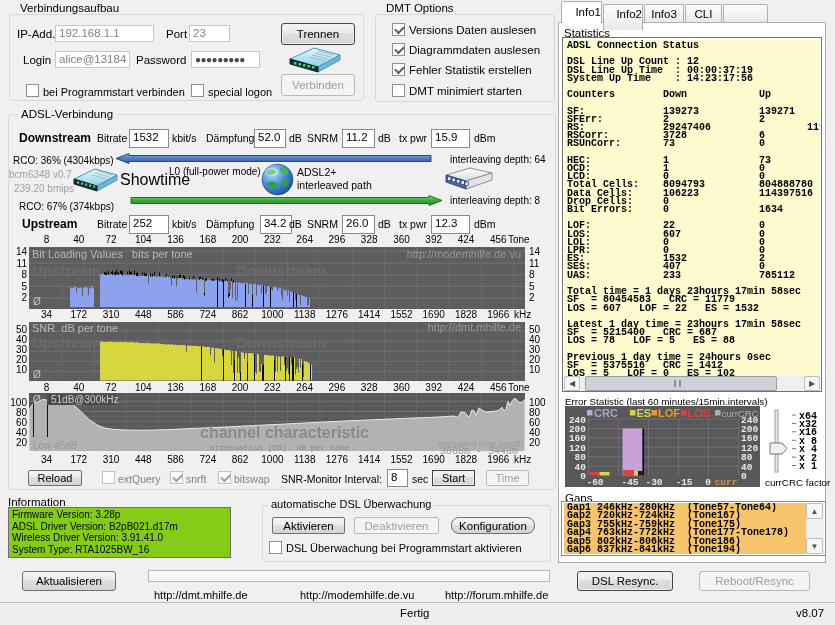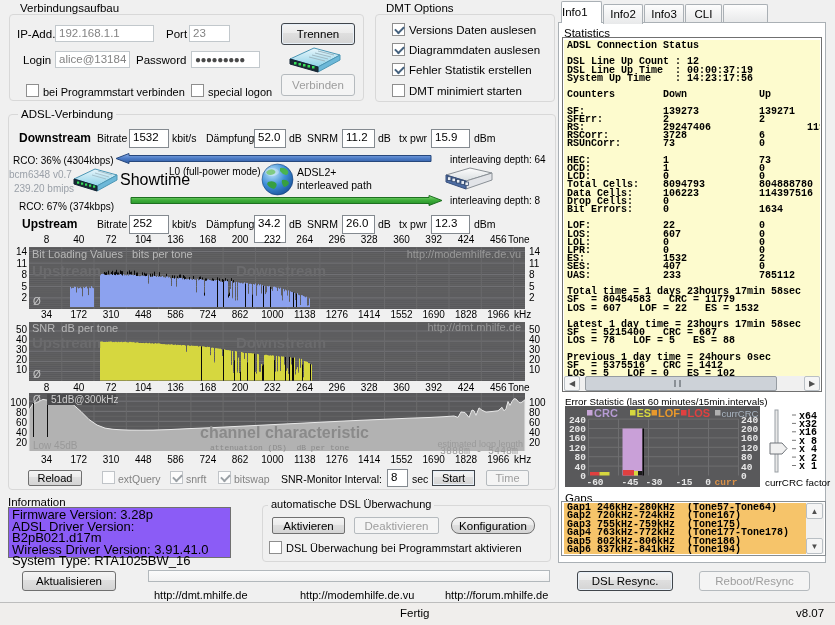--- a/index.html
+++ b/index.html
@@ -167,21 +167,21 @@
  <polygon points="312,5.5 299,0.5 299,2.5 1,2.5 1,8.5 299,8.5 299,10.5" fill="url(#gar)" stroke="#1d7020" stroke-width="1"></polygon>
 </svg>
 <div class="lbl" style="left:19px;top:201px;font-size:10px">RCO: 67% (374kbps)</div>
 <div class="lbl" style="left:450px;top:195px;font-size:10px">interleaving depth: 8</div>
 
 <div class="lbl" style="left:22px;top:217px;font-weight:bold;font-size:12px">Upstream</div>
 <div class="rl" style="left:97px;top:218px">Bitrate</div>
 <div class="inp" style="left:129px;top:215px;width:40px;height:19px">252</div>
 <div class="rl" style="left:172px;top:218px">kbit/s</div>
 <div class="rl" style="left:206px;top:218px">Dämpfung</div>
-<div class="inp" style="left:254px;top:215px;width:32px;height:28px">34.2</div>
+<div class="inp" style="left:260px;top:215px;width:32px;height:19px">34.2</div>
 <div class="rl" style="left:289px;top:218px">dB</div>
 <div class="rl" style="left:307px;top:218px">SNRM</div>
 <div class="inp" style="left:342px;top:215px;width:33px;height:19px">26.0</div>
 <div class="rl" style="left:378px;top:218px">dB</div>
 <div class="rl" style="left:399px;top:218px">tx pwr</div>
 <div class="inp" style="left:431px;top:215px;width:39px;height:19px">12.3</div>
 <div class="rl" style="left:474px;top:218px">dBm</div>
 <svg class="ab" style="left:0;top:234px" width="556" height="232" viewBox="0 0 556 232" font-family="Liberation Sans,sans-serif" font-size="10px">
     <g fill="#000">
       <text x="46.5" y="9" text-anchor="middle">8</text>
@@ -451,40 +451,40 @@
 <div class="lbl" style="left:186px;top:473px;color:#838383;font-size:10.5px">snrft</div>
 <div class="cb cbd chkg" style="left:218px;top:471px"></div>
 <div class="lbl" style="left:234px;top:473px;color:#838383;font-size:10.5px">bitswap</div>
 <div class="lbl" style="left:281px;top:473px;font-size:10.5px">SNR-Monitor Interval:</div>
 <div class="inp" style="left:387px;top:469px;width:21px;height:18px">8</div>
 <div class="lbl" style="left:412px;top:473px;font-size:10.5px">sec</div>
 <div class="btn btnf" style="left:432px;top:470px;width:43px;height:16px;border-radius:0;font-size:11px">Start</div>
 <div class="btn btnd" style="left:486px;top:470px;width:43px;height:16px;border-radius:2px;font-size:11px">Time</div>
 
 <div class="lbl" style="left:8px;top:496px">Information</div>
-<div class="ab" style="left:8px;top:507px;width:223px;height:51px;background:#8b5cf6;border:1px solid #707070;font-size:13px;color:#000;padding:1px 3px;line-height:11.5px">Firmware Version: 3.28p<br>ADSL Driver Version: B2pB021.d17m<br>Wireless Driver Version: 3.91.41.0<br>System Type: RTA1025BW_16</div>
+<div class="ab" style="left:8px;top:507px;width:223px;height:51px;background:#84cc16;border:1px solid #707070;font-size:10px;color:#000;padding:1px 3px;line-height:11.5px">Firmware Version: 3.28p<br>ADSL Driver Version: B2pB021.d17m<br>Wireless Driver Version: 3.91.41.0<br>System Type: RTA1025BW_16</div>
 <div class="gb" style="left:262px;top:505px;width:289px;height:57px"></div>
 <div class="lbl" style="left:268px;top:498px;background:#f0f0f0;padding:0 3px;font-size:11px">automatische DSL Überwachung</div>
 <div class="btn" style="left:272px;top:517px;width:73px;height:17px;border-radius:2px">Aktivieren</div>
 <div class="btn btnd" style="left:354px;top:517px;width:85px;height:17px;border-radius:2px">Deaktivieren</div>
 <div class="btn" style="left:451px;top:517px;width:84px;height:17px;border-radius:8px">Konfiguration</div>
 <div class="cb" style="left:269px;top:541px"></div>
 <div class="lbl" style="left:286px;top:542px;font-size:11px">DSL Überwachung bei Programmstart aktivieren</div>
 <div class="btn" style="left:22px;top:571px;width:94px;height:20px">Aktualisieren</div>
 <div class="ab" style="left:148px;top:570px;width:402px;height:12px;background:linear-gradient(#fbfbfb,#f1f1f1);border:1px solid #b2b8bc"></div>
 <div class="lbl" style="left:154px;top:589px;font-size:11px">http://dmt.mhilfe.de</div>
 <div class="lbl" style="left:300px;top:589px;font-size:11px">http://modemhilfe.de.vu</div>
 <div class="lbl" style="left:445px;top:589px;font-size:11px">http://forum.mhilfe.de</div>
 <div class="ab" style="left:0;top:602px;width:835px;height:23px;background:#f0eeec;border-top:1px solid #bdbdbd"></div>
 <div class="lbl" style="left:400px;top:607px">Fertig</div>
 <div class="lbl" style="left:796px;top:607px">v8.07</div>
 
 <div class="ab" style="left:558px;top:22px;width:268px;height:541px;background:#fff;border:1px solid #aab0b5"></div>
-<div class="ab" style="left:561px;top:1px;width:41px;height:22px;background:#fff;border:1px solid #aab0b5;border-bottom:none;border-radius:2px 2px 0 0;font-size:11.5px;text-align:left;line-height:20px">Info1</div>
-<div class="ab" style="left:603px;top:4px;width:40px;height:20px;background:linear-gradient(#fdfdfd,#e8e9ea);border:1px solid #aab0b5;border-bottom:none;border-radius:2px 2px 0 0;font-size:11.5px;text-align:center;line-height:18px">Info2</div>
+<div class="ab" style="left:561px;top:1px;width:41px;height:22px;background:#fff;border:1px solid #aab0b5;border-bottom:none;border-radius:2px 2px 0 0;font-size:11.5px;text-align:right;line-height:20px">Info1</div>
+<div class="ab" style="left:603px;top:4px;width:40px;height:26px;background:linear-gradient(#fdfdfd,#e8e9ea);border:1px solid #aab0b5;border-bottom:none;border-radius:2px 2px 0 0;font-size:11.5px;text-align:right;line-height:18px">Info2</div>
 <div class="ab" style="left:644px;top:4px;width:40px;height:18px;background:linear-gradient(#fdfdfd,#e8e9ea);border:1px solid #aab0b5;border-bottom:none;border-radius:2px 2px 0 0;font-size:11.5px;text-align:center;line-height:18px">Info3</div>
 <div class="ab" style="left:685px;top:4px;width:37px;height:18px;background:linear-gradient(#fdfdfd,#e8e9ea);border:1px solid #aab0b5;border-bottom:none;border-radius:2px 2px 0 0;font-size:11.5px;text-align:center;line-height:18px">CLI</div>
 <div class="ab" style="left:723px;top:4px;width:45px;height:18px;background:linear-gradient(#fdfdfd,#e8e9ea);border:1px solid #aab0b5;border-bottom:none;border-radius:2px 2px 0 0"></div>
 <div class="lbl" style="left:564px;top:27px">Statistics</div>
 <div class="ab" style="left:562px;top:37px;width:260px;height:355px;background:#fff;border:1px solid #707070">
 <pre class="mono" style="position:absolute;left:1px;top:2px;width:256px;height:337px;overflow:hidden;background:#fdfbce;font-size:10px;line-height:8.2px;color:#000;font-weight:bold;padding:2px 0 0 3px">ADSL Connection Status
 
 DSL Line Up Count : 12
 DSL Line Up Time  : 00:00:37:19
 System Up Time    : 14:23:17:56

